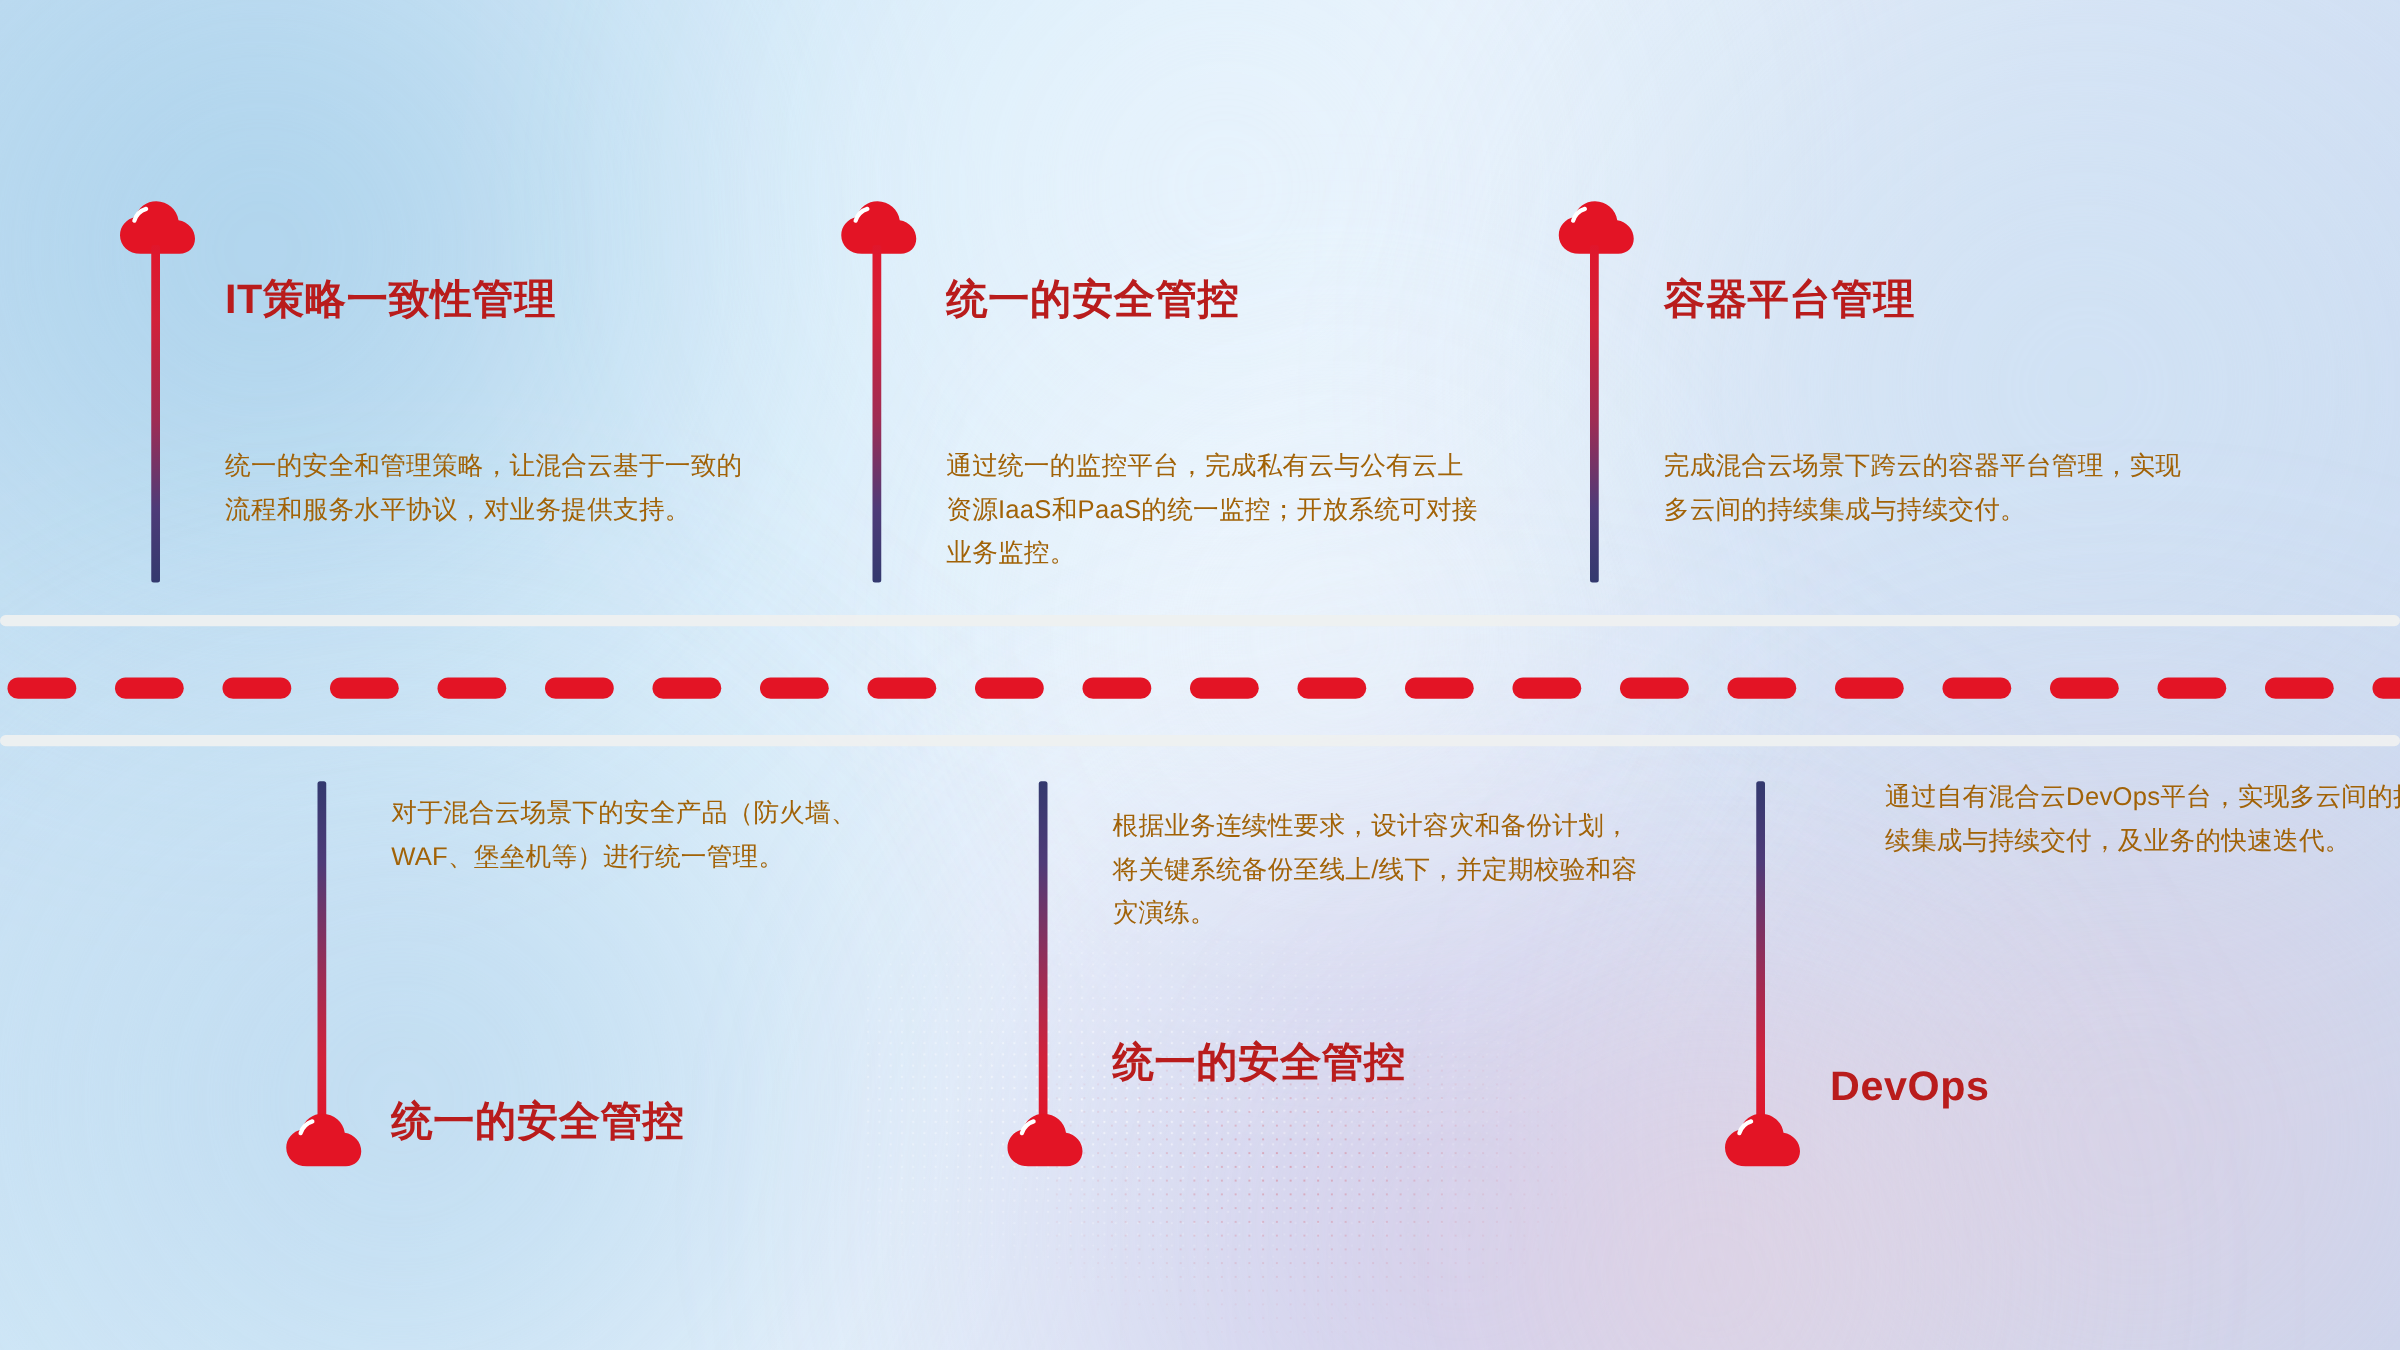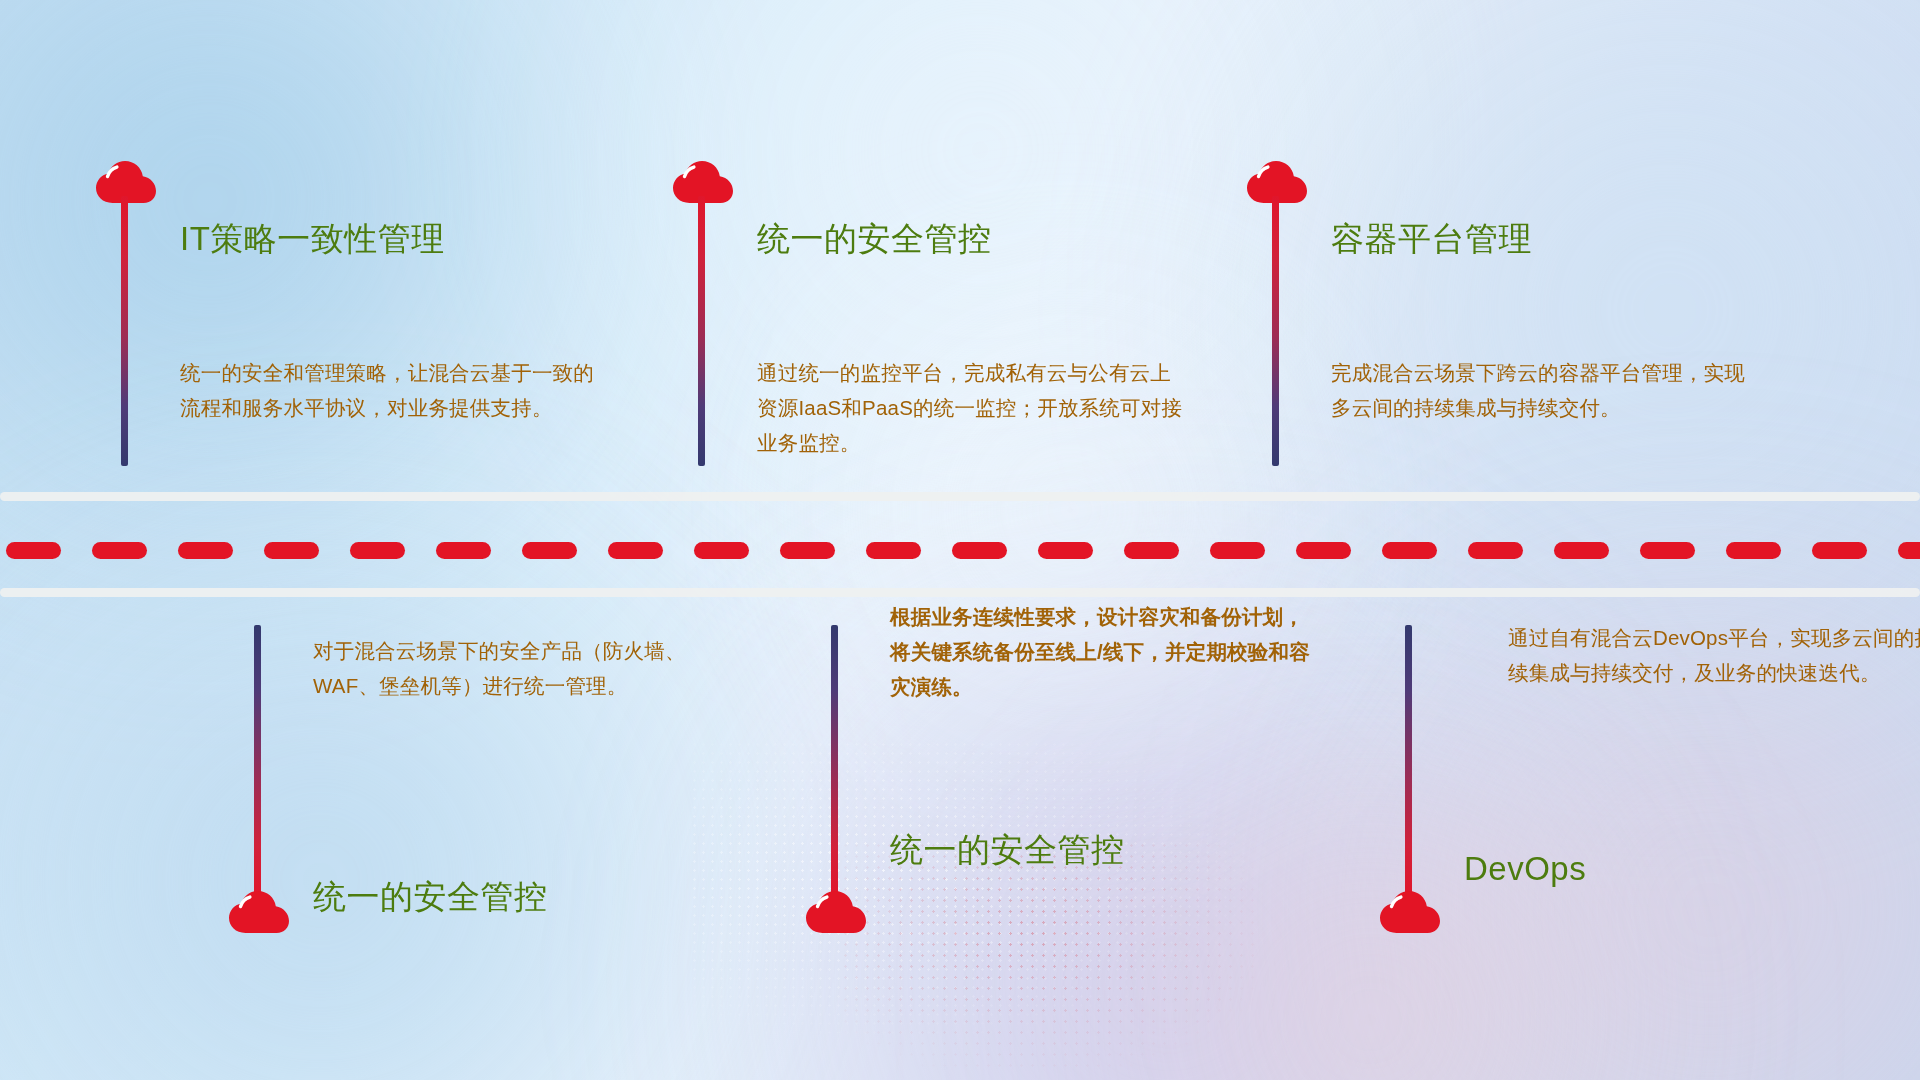--- a/index.html
+++ b/index.html
@@ -63,22 +63,22 @@
   .cloud svg{ display:block; width:62px; height:44px; }
 
   
   .stem{ position:absolute; width:7px; border-radius:2px; }
   .stem-down{ background:linear-gradient(180deg,#e0162b 0%, #d2213a 22%, #9e2c54 52%, #4e3b78 78%, #33396e 100%); }
   .stem-up{ background:linear-gradient(180deg,#33396e 0%, #4e3b78 24%, #9e2c54 58%, #d2213a 82%, #e0162b 100%); }
 
   .title{
     position:absolute;
     font-size:33px;
-    font-weight:400;
-    color:#4d7c0f;
+    font-weight:700;
+    color:#b91c1c;
     letter-spacing:.5px;
     white-space:nowrap;
     line-height:1;
   }
   .body{
     position:absolute;
     font-size:20.5px;
     line-height:35px;
     color:#a16207;
     letter-spacing:.2px;
@@ -197,21 +197,21 @@
   </div>
 
   <div class="node">
     <div class="stem stem-up" style="left:831px;top:625px;height:270px;"></div>
     <div class="cloud" style="position:absolute;left:805px;top:890px;">
       <svg viewBox="0 0 62 44" xmlns="http://www.w3.org/2000/svg">
         <path d="M17.5 43C7.8 43 1 36.4 1 28.1c0-7.2 5.2-13.2 12.3-14.6C15.6 6 22.2 1 30 1c9.1 0 16.6 6.6 17.8 15.2C55.6 17.4 61 23.8 61 31c0 6.8-5 12-12.4 12z" fill="#e31425"></path>
         <path d="M12.5 16.5c1.4-4.6 5-8 9.4-9.4" stroke="#ffffff" stroke-width="3.4" stroke-linecap="round" fill="none"></path>
       </svg>
     </div>
-    <div class="body" style="left:890px;top:599px;width:432px;font-weight:bold;">根据业务连续性要求，设计容灾和备份计划，将关键系统备份至线上/线下，并定期校验和容灾演练。</div>
+    <div class="body" style="left:890px;top:643px;width:432px;">根据业务连续性要求，设计容灾和备份计划，将关键系统备份至线上/线下，并定期校验和容灾演练。</div>
     <div class="title" style="left:890px;top:833px;">统一的安全管控</div>
   </div>
 
   <div class="node">
     <div class="stem stem-up" style="left:1405px;top:625px;height:270px;"></div>
     <div class="cloud" style="position:absolute;left:1379px;top:890px;">
       <svg viewBox="0 0 62 44" xmlns="http://www.w3.org/2000/svg">
         <path d="M17.5 43C7.8 43 1 36.4 1 28.1c0-7.2 5.2-13.2 12.3-14.6C15.6 6 22.2 1 30 1c9.1 0 16.6 6.6 17.8 15.2C55.6 17.4 61 23.8 61 31c0 6.8-5 12-12.4 12z" fill="#e31425"></path>
         <path d="M12.5 16.5c1.4-4.6 5-8 9.4-9.4" stroke="#ffffff" stroke-width="3.4" stroke-linecap="round" fill="none"></path>
       </svg>

